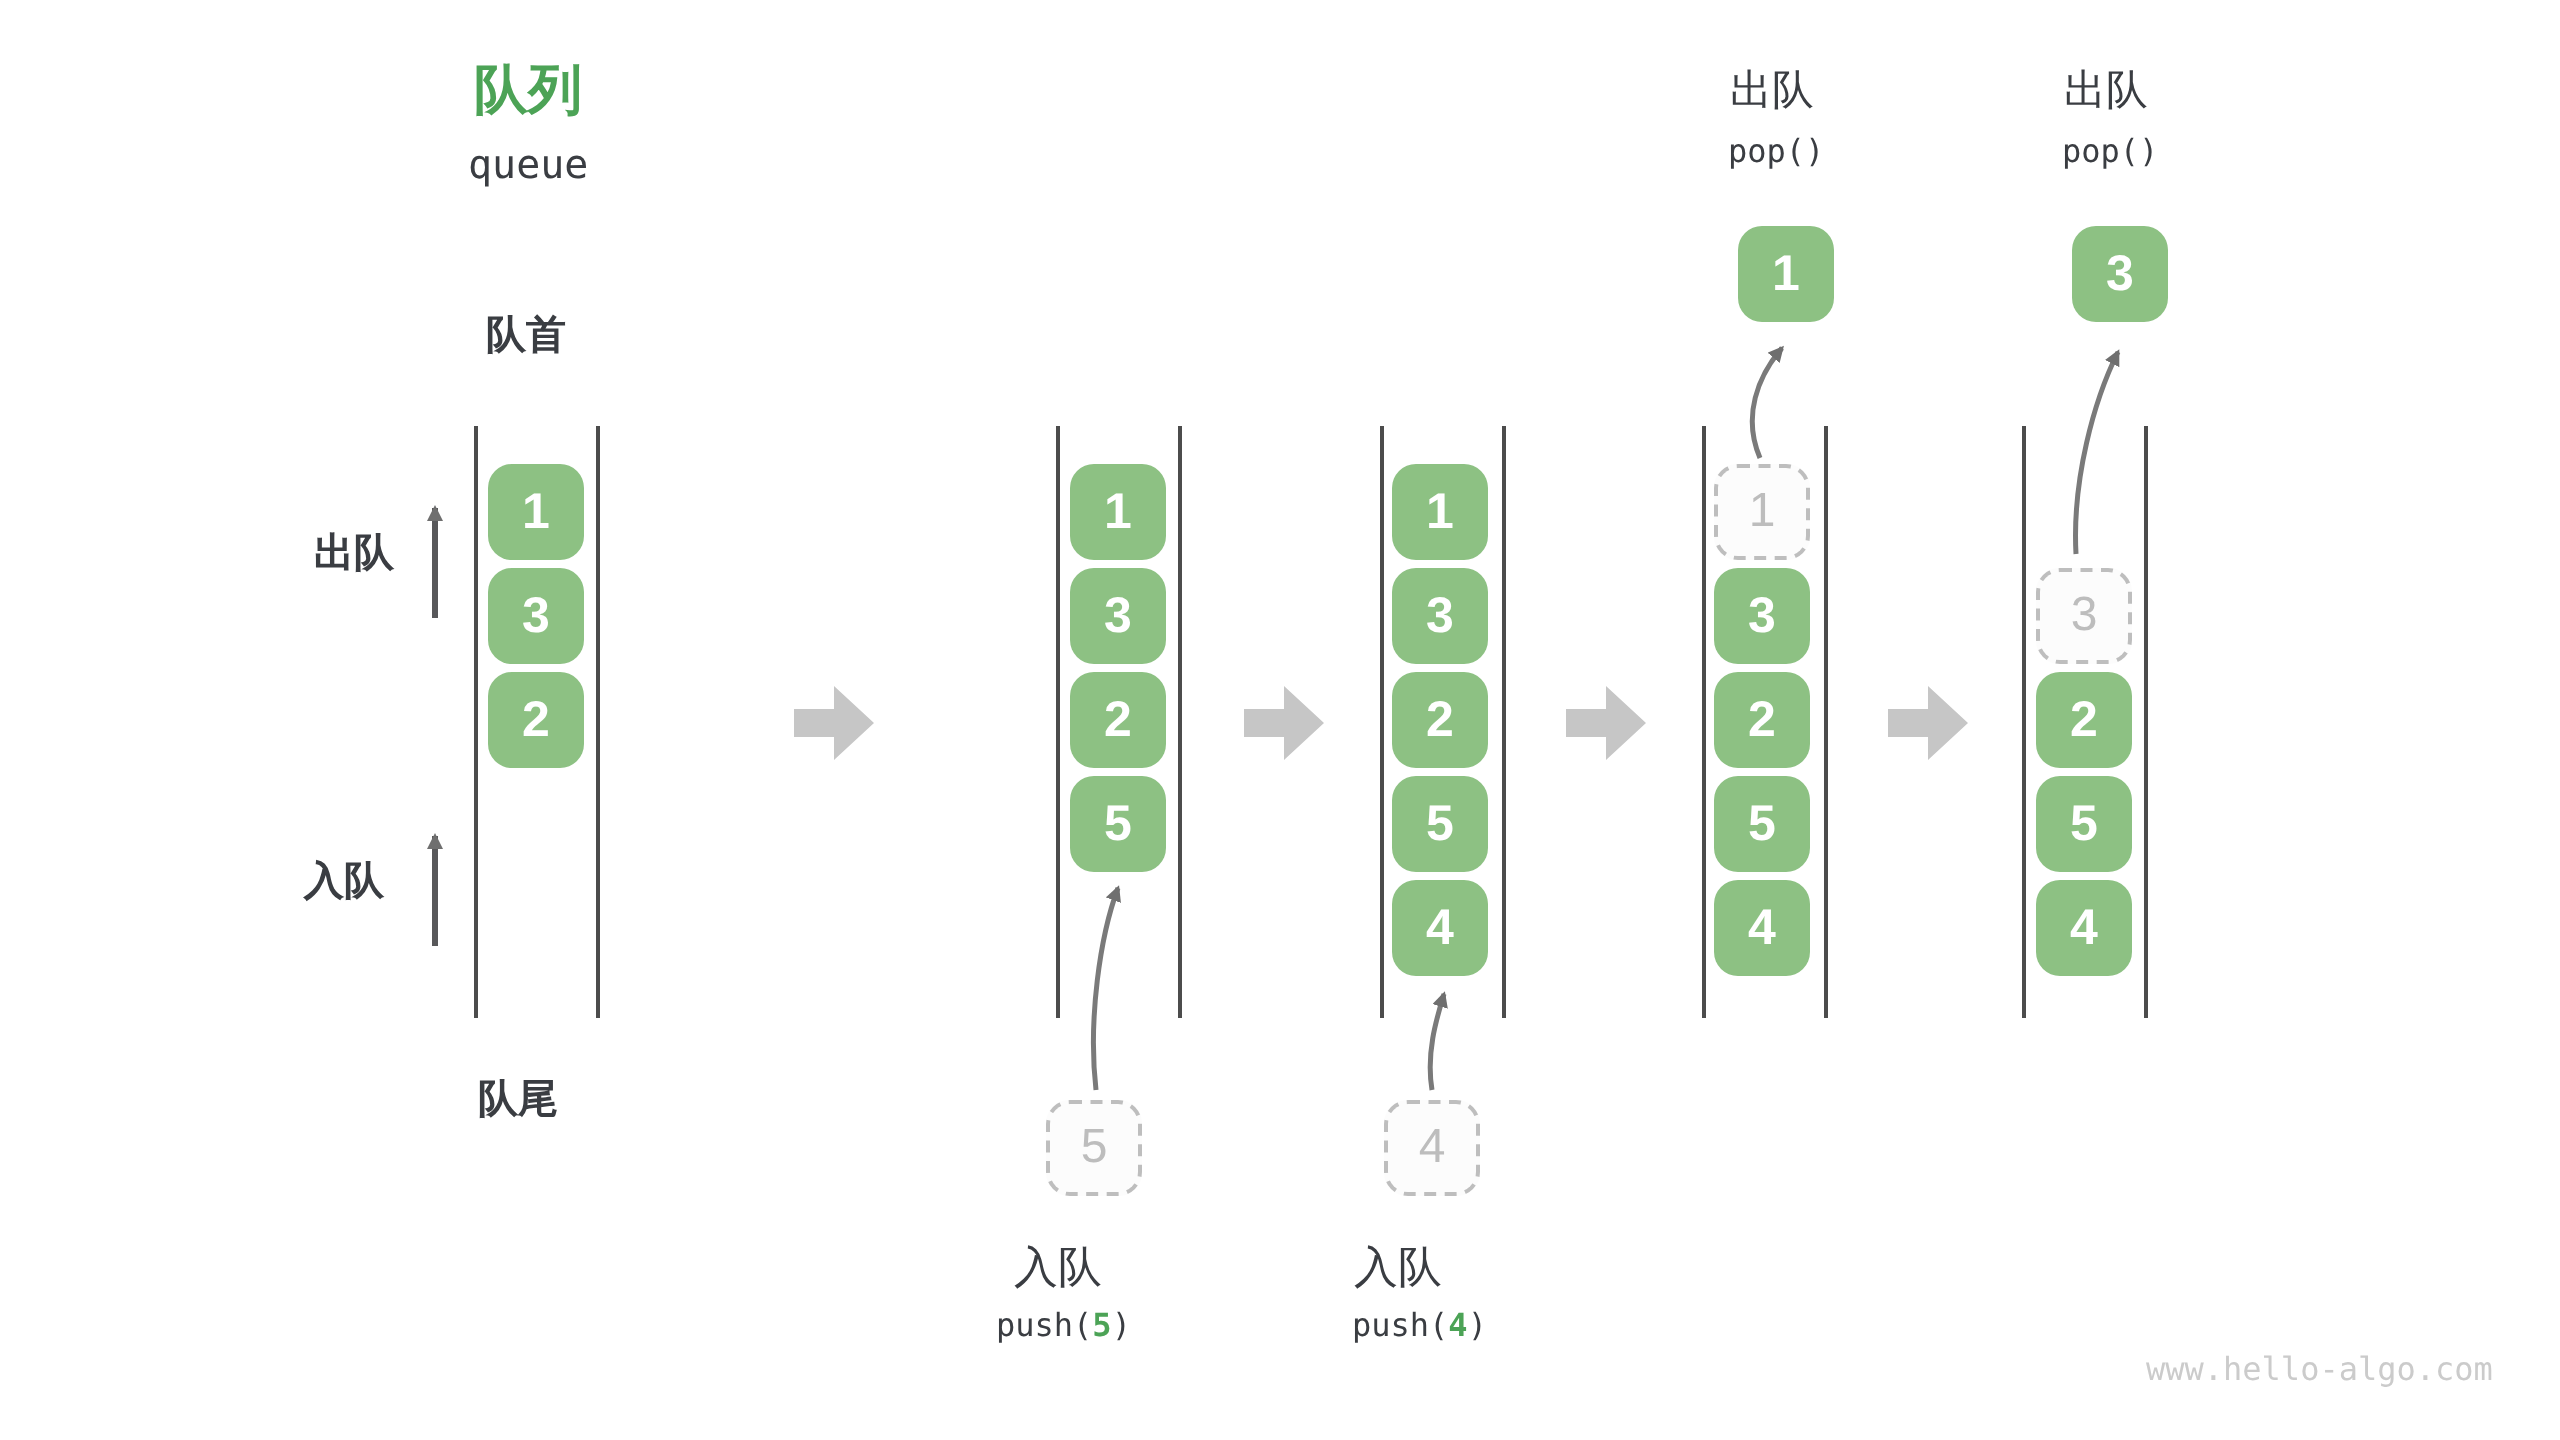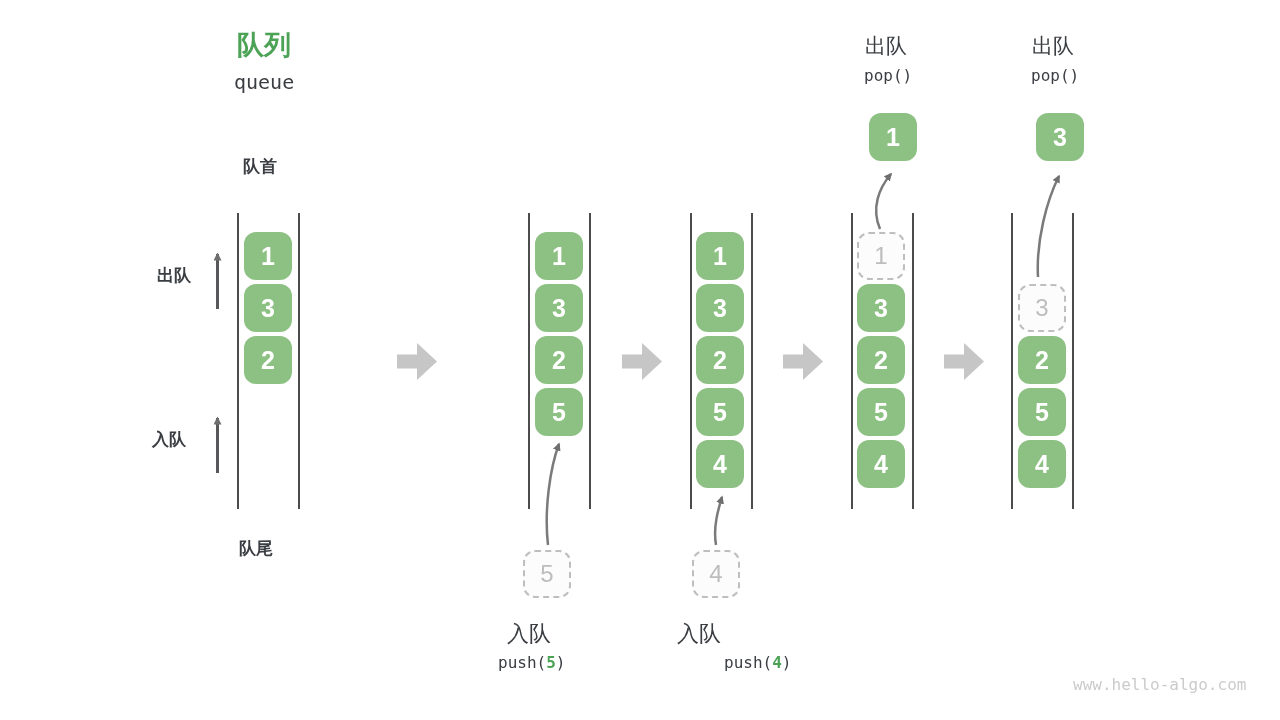--- a/index.html
+++ b/index.html
@@ -15,21 +15,21 @@
     background:#8dc183;color:#ffffff;font-size:25px;font-weight:700;
     display:flex;align-items:center;justify-content:center;
   }
   .ghost{
     position:absolute;width:48px;height:48px;border-radius:12px;
     border:2.5px dashed #bebebe;background:#fcfcfc;color:#bdbdbd;
     font-size:24px;font-weight:400;box-sizing:border-box;
     display:flex;align-items:center;justify-content:center;
   }
   
-  .zh-bold{position:absolute;color:#3a3d42;font-weight:700;font-size:17px;line-height:1;white-space:nowrap;}
+  .zh-bold{position:absolute;color:#3a3d42;font-weight:700;font-size:20px;line-height:1;white-space:nowrap;}
   .zh-reg{position:absolute;color:#3a3d42;font-weight:400;font-size:21px;line-height:1;white-space:nowrap;}
   .code{
     position:absolute;font-family:"DejaVu Sans Mono","Liberation Mono",monospace;
     color:#3a3d42;font-size:16px;line-height:1;white-space:nowrap;
   }
   .arg{color:#4ca356;font-weight:700;}
   .title-zh{position:absolute;left:237px;top:32px;font-size:27px;font-weight:700;color:#4ca356;line-height:1;text-align:right;}
   .title-en{
     position:absolute;left:234px;top:72px;font-size:20px;color:#3a3d42;line-height:1;
     font-family:"DejaVu Sans Mono","Liberation Mono",monospace;
@@ -96,21 +96,21 @@
   <div class="cell" style="left:1018px;top:336px;">2</div>
   <div class="cell" style="left:1018px;top:388px;">5</div>
   <div class="cell" style="left:1018px;top:440px;">4</div>
 
   <div class="ghost" style="left:523px;top:550px;">5</div>
   <div class="ghost" style="left:692px;top:550px;">4</div>
 
   <div class="zh-reg" style="left:507px;top:623px;font-size:22px;">入队</div>
   <div class="code" style="left:498px;top:655px;"><span>push(</span><span class="arg">5</span><span>)</span></div>
   <div class="zh-reg" style="left:677px;top:623px;font-size:22px;">入队</div>
-  <div class="code" style="left:676px;top:655px;margin-left:48px;"><span>push(</span><span class="arg">4</span><span>)</span></div>
+  <div class="code" style="left:676px;top:655px;"><span>push(</span><span class="arg">4</span><span>)</span></div>
 
   <div class="zh-reg" style="left:865px;top:35px;">出队</div>
   <div class="code" style="left:864px;top:68px;">pop()</div>
   <div class="zh-reg" style="left:1032px;top:35px;">出队</div>
   <div class="code" style="left:1031px;top:68px;">pop()</div>
 
   <div class="block-arrow" style="left:397px;top:343px;"></div>
   <div class="block-arrow" style="left:622px;top:343px;"></div>
   <div class="block-arrow" style="left:783px;top:343px;"></div>
   <div class="block-arrow" style="left:944px;top:343px;"></div>

